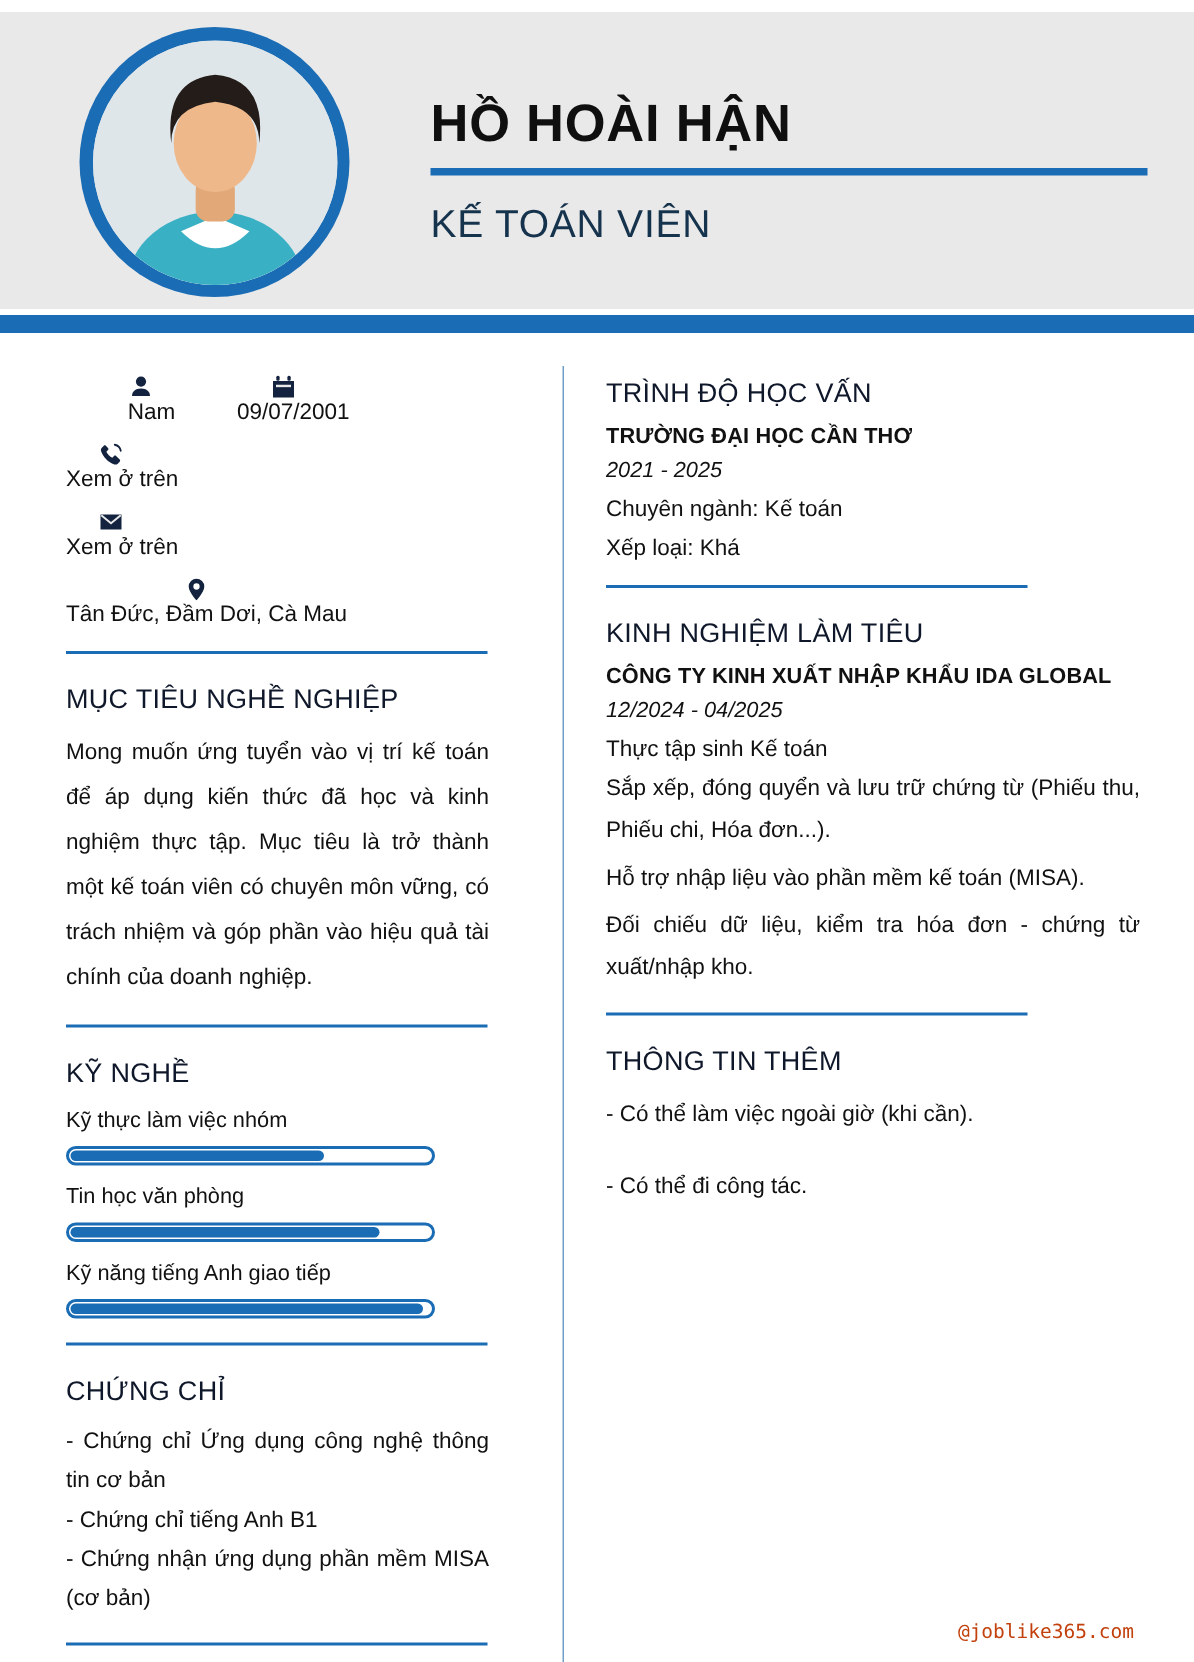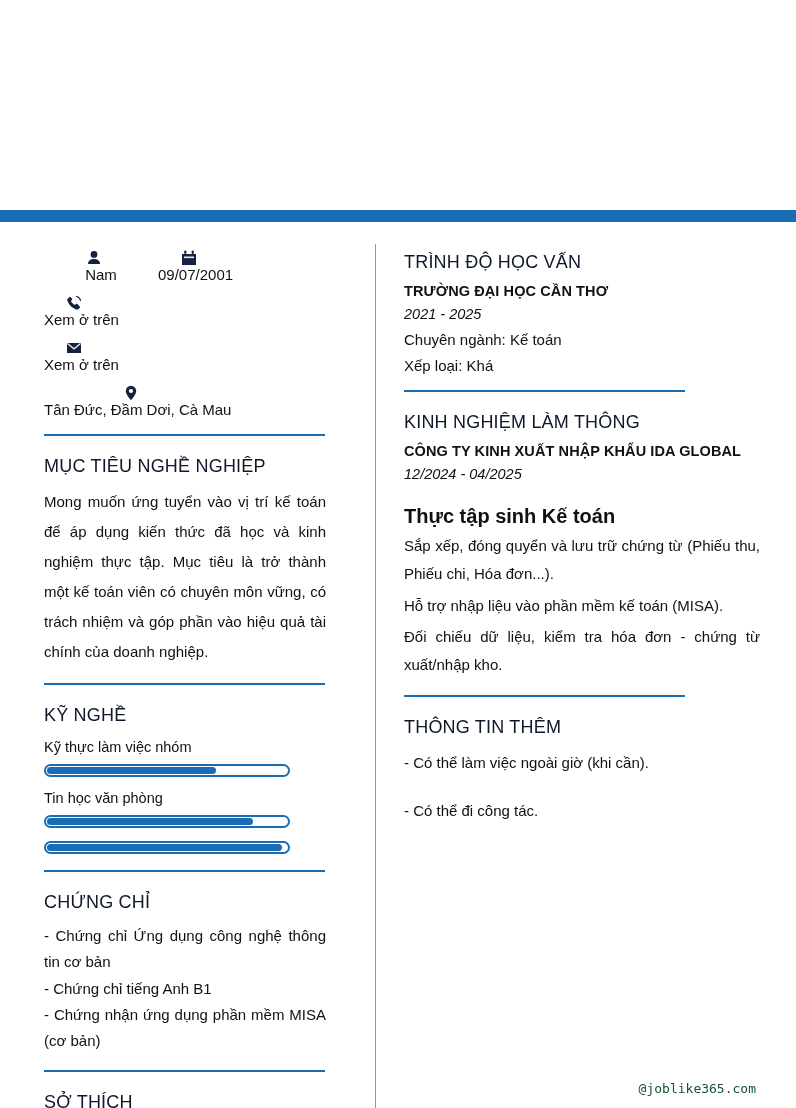--- a/index.html
+++ b/index.html
@@ -117,39 +117,58 @@
   .cert-item { font-size:15px; line-height:1.75; text-align:justify; }
   .hobby-item { font-size:15px; line-height:1.75; }
 
   
   .entry-org {
     font-size:14.5px; font-weight:bold; margin-top:2px;
     letter-spacing:.1px;
   }
   .entry-period { font-size:14.5px; font-style:italic; margin-top:7px; }
   .entry-line { font-size:15px; margin-top:9px; }
-  .entry-role { font-size:20px; font-weight:bold; margin-top:23px; }
+  .entry-role { font-size:15px; font-weight:normal; margin-top:9px; }
   .entry-detail {
     font-size:15px; line-height:1.85; text-align:justify; margin-top:4px;
   }
   .extra-item { font-size:15px; margin-top:14px; line-height:1.5; }
   .extra-item + .extra-item { margin-top:26px; }
 
   
   .footer {
     position:absolute; right:40px; bottom:12px;
     font-family:"DejaVu Sans Mono","Liberation Mono",monospace;
-    font-size:13px; color:#14532d;
+    font-size:13px; color:#c2410c;
   }
 </style>
 </head>
 <body>
 
 <div class="page">
 
+  <div class="header-band">
+    <div class="photo-ring">
+      <div class="photo">
+        <svg viewBox="0 0 100 100" aria-hidden="true">
+          <rect width="100" height="100" fill="#dfe6ea"></rect>
+          <ellipse cx="50" cy="100" rx="36" ry="30" fill="#3ab0c4"></ellipse>
+          <path d="M50 72 L36 78 Q50 92 64 78 Z" fill="#ffffff"></path>
+          <rect x="42" y="56" width="16" height="18" rx="5" fill="#e2a877"></rect>
+          <ellipse cx="50" cy="42" rx="17" ry="20" fill="#eeb88b"></ellipse>
+          <path d="M32 42 Q29 16 50 14 Q71 16 68 42 Q68 27 50 25 Q32 27 32 42 Z" fill="#241c18"></path>
+        </svg>
+      </div>
+    </div>
+    <div class="header-text">
+      <div class="candidate-name">HỒ HOÀI HẬN</div>
+      <div class="name-underline"></div>
+      <div class="job-title">KẾ TOÁN VIÊN</div>
+    </div>
+  </div>
 
   <div class="blue-band"></div>
 
   <div class="content">
 
     <div class="left-col">
 
       <div class="info-grid">
         <div class="info-row">
           <div class="info-item first">
@@ -228,20 +247,21 @@
         </div>
 
         <div class="skill">
           <div class="skill-label">Tin học văn phòng</div>
           <div class="skill-bar">
             <div class="skill-fill" style="width: 85%;"></div>
           </div>
         </div>
 
         <div class="skill">
+          <div class="skill-label">Kỹ năng tiếng Anh giao tiếp</div>
           <div class="skill-bar">
             <div class="skill-fill" style="width: 97%;"></div>
           </div>
         </div>
       </div>
       <hr class="sep">
 
       <div>
         <div class="sec-heading">CHỨNG CHỈ</div>
         <p class="cert-item">- Chứng chỉ Ứng dụng công nghệ thông tin cơ bản</p>
@@ -265,21 +285,21 @@
       <div>
         <div class="sec-heading" style="margin-top:8px">TRÌNH ĐỘ HỌC VẤN</div>
         <div class="entry-org">TRƯỜNG ĐẠI HỌC CẦN THƠ</div>
         <div class="entry-period">2021 - 2025</div>
         <div class="entry-line">Chuyên ngành: Kế toán</div>
         <div class="entry-line">Xếp loại: Khá</div>
       </div>
       <hr class="sep">
 
       <div>
-        <div class="sec-heading">KINH NGHIỆM LÀM THÔNG</div>
+        <div class="sec-heading">KINH NGHIỆM LÀM TIÊU</div>
         <div class="entry-org">CÔNG TY KINH XUẤT NHẬP KHẨU IDA GLOBAL</div>
         <div class="entry-period">12/2024 - 04/2025</div>
         <div class="entry-role">Thực tập sinh Kế toán</div>
         <p class="entry-detail">Sắp xếp, đóng quyển và lưu trữ chứng từ (Phiếu thu, Phiếu chi, Hóa đơn...).</p>
         <p class="entry-detail">Hỗ trợ nhập liệu vào phần mềm kế toán (MISA).</p>
         <p class="entry-detail">Đối chiếu dữ liệu, kiểm tra hóa đơn - chứng từ xuất/nhập kho.</p>
       </div>
       <hr class="sep">
 
       <div>

